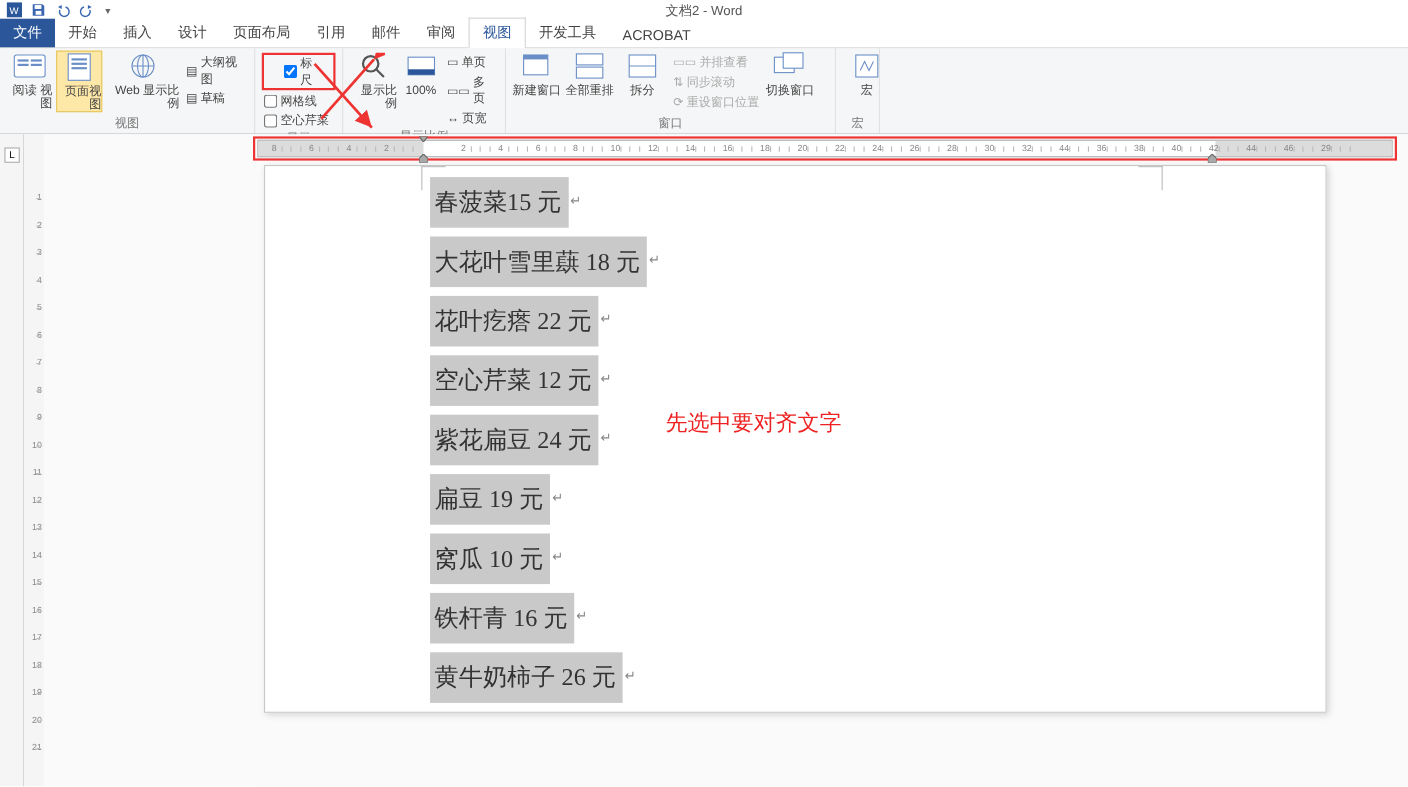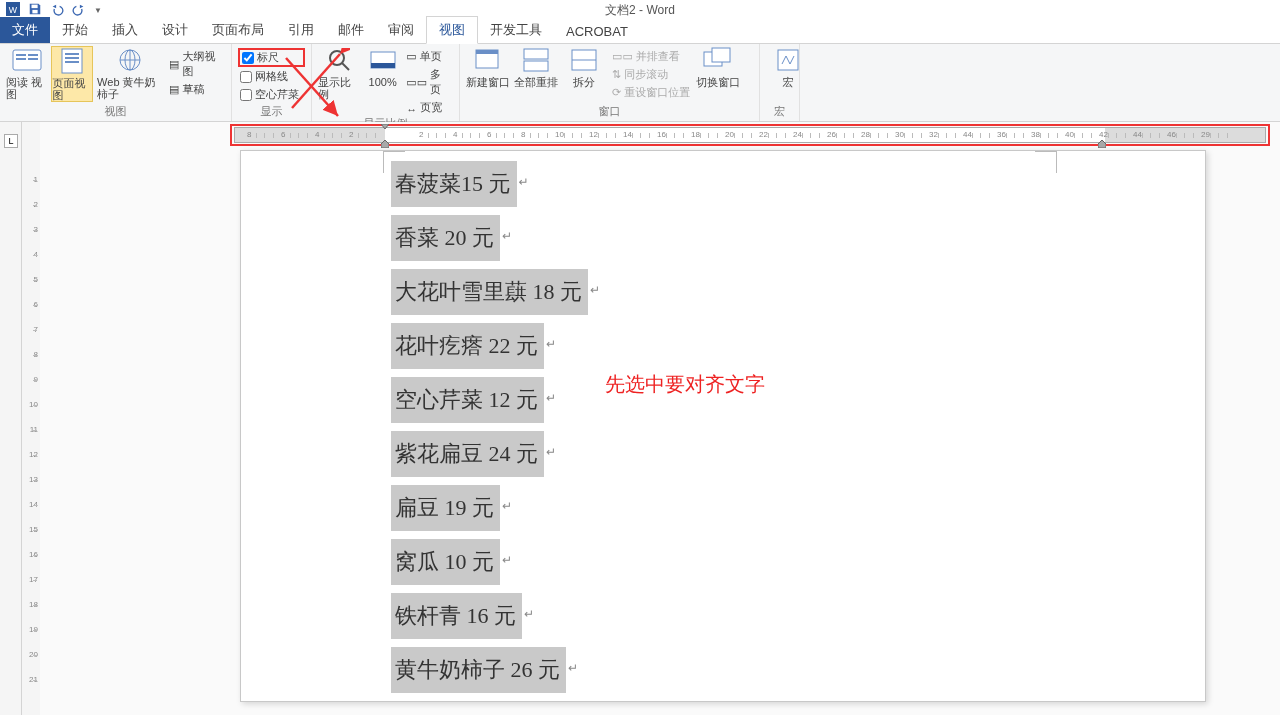--- a/index.html
+++ b/index.html
@@ -14,21 +14,21 @@
   .tab.file { background: #2b579a; color: #fff; }
   .tab.active { background: #fff; color: #2b579a; border: 1px solid #d4d4d4; border-bottom: 1px solid #fff; margin-bottom: -1px; }
   .red-box { border: 2px solid #e33; }
   .ribbon { display: flex; height: 78px; background: #f5f6f7; border-bottom: 1px solid #d4d4d4; position: relative; }
   .group { display: flex; flex-direction: column; justify-content: space-between; border-right: 1px solid #e1e1e1; padding: 2px 6px 0 6px; }
   .group .btns-row { display: flex; gap: 4px; }
   .group .btns-col { display: flex; flex-direction: column; gap: 1px; }
   .group .big-btn { display: flex; flex-direction: column; align-items: center; width: 44px; gap: 2px; cursor: pointer; }
   .group .big-btn.hl { background: #fde8a8; border: 1px solid #e6c55a; }
   .group .big-btn svg { width: 32px; height: 28px; }
-  .group .big-btn .lbl { font-size: 11px; text-align: left; line-height: 12px; color: #444; }
+  .group .big-btn .lbl { font-size: 11px; text-align: right; line-height: 12px; color: #444; }
   .group .chk-row { display: flex; align-items: center; gap: 3px; font-size: 11px; color: #444; padding: 1px 2px; cursor: pointer; }
   .group .chk-row input { width: 12px; height: 12px; }
   .group .group-lbl { font-size: 11px; color: #777; text-align: center; padding-bottom: 2px; }
   .arrow-red { position: absolute; z-index: 3; }
   .workarea { display: flex; height: calc(715px - 20px - 24px - 78px); position: relative; }
   .vscroll-placeholder { width: 22px; background: #f5f5f5; border-right: 1px solid #d4d4d4; position: relative; }
   .vscroll-placeholder .tab-sel { position: absolute; top: 12px; left: 4px; width: 14px; height: 14px; border: 1px solid #aaa; background: #fff; font-size: 9px; display: flex; align-items: center; justify-content: center; }
   .vruler { width: 18px; background: #f5f5f5; position: relative; padding-top: 28px; }
   .vruler .tick { position: absolute; left: 2px; font-size: 8px; color: #888; width: 14px; text-align: right; }
   .vruler .mark { position: absolute; left: 11px; width: 4px; height: 1px; background: #bbb; }
@@ -122,39 +122,39 @@
             <rect x="9" y="14" width="14" height="2" fill="#6a8fc7"></rect>
           </svg>
         <span class="lbl">页面视图</span>
       </div>
       <div class="big-btn" style="width:70px">
         <svg viewBox="0 0 32 28">
             <circle cx="16" cy="14" r="10" fill="none" stroke="#6a8fc7"></circle>
             <path d="M6 14h20M16 4v20" stroke="#6a8fc7" fill="none"></path>
             <ellipse cx="16" cy="14" rx="5" ry="10" fill="none" stroke="#6a8fc7"></ellipse>
           </svg>
-        <span class="lbl">Web 黄牛奶柿子</span>
+        <span class="lbl">Web 显示比例</span>
       </div>
       <div class="btns-col" style="margin-top:2px">
         <label class="chk-row">
             <span>▤</span>
             <span>大纲视图</span>
           </label>
         <label class="chk-row">
             <span>▤</span>
             <span>草稿</span>
           </label>
       </div>
     </div>
     <div class="group-lbl">视图</div>
   </div>
 
   <div class="group" style="width:80px">
     <div class="btns-col" style="margin-top:2px">
-      <label class="chk-row red-box" style="padding:0 2px">
+      <label class="chk-row red-box" style="padding:0 18px">
           <input type="checkbox" checked="" style="">
           <span>标尺</span>
         </label>
       <label class="chk-row">
           <input type="checkbox" style="">
           <span>网格线</span>
         </label>
       <label class="chk-row">
           <input type="checkbox" style="">
           <span>空心芹菜</span>
@@ -453,21 +453,20 @@
             <div class="tk" style="left: 991.5px;"></div>
           </div>
       </div>
     </div>
 
     <div class="page">
       <div class="corner tl" style="left:142px"></div>
       <div class="corner tr" style="right:148px"></div>
       <div class="para-list" id="paras">
           <div><span class="para">春菠菜15 元</span></div>
-          <div><span class="para">香菜 20 元</span></div>
           <div><span class="para">大花叶雪里蕻 18 元</span></div>
           <div><span class="para">花叶疙瘩 22 元</span></div>
           <div><span class="para">空心芹菜 12 元</span></div>
           <div><span class="para">紫花扁豆 24 元</span></div>
           <div><span class="para">扁豆 19 元</span></div>
           <div><span class="para">窝瓜 10 元</span></div>
           <div><span class="para">铁杆青 16 元</span></div>
           <div><span class="para">黄牛奶柿子 26 元</span></div>
         </div>
       <div class="annotation" style="left:364px; top:220px">先选中要对齐文字</div>

